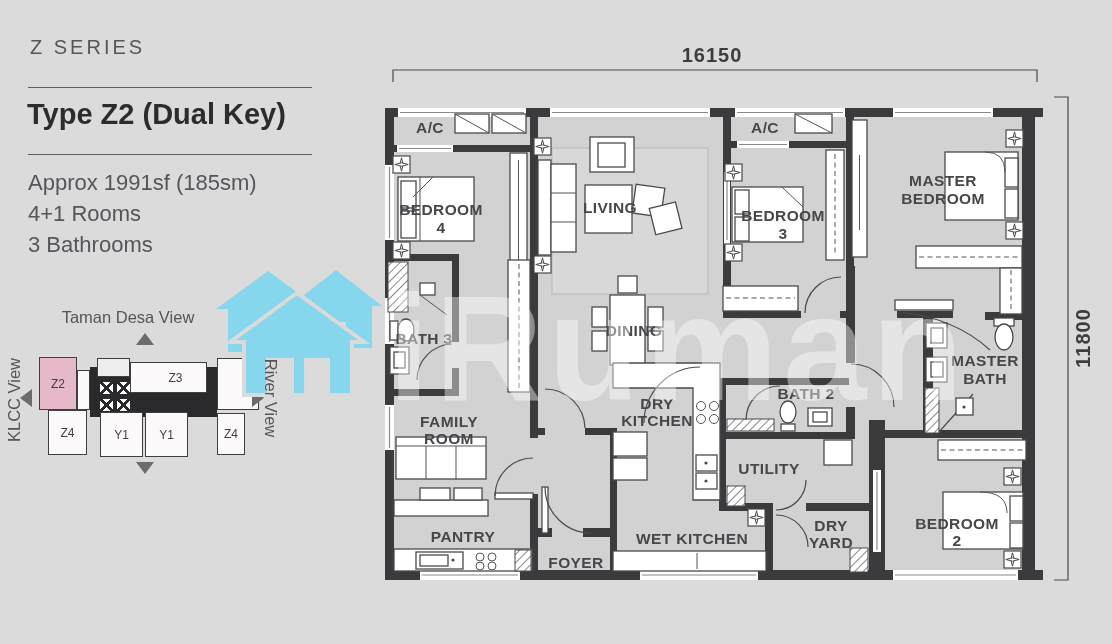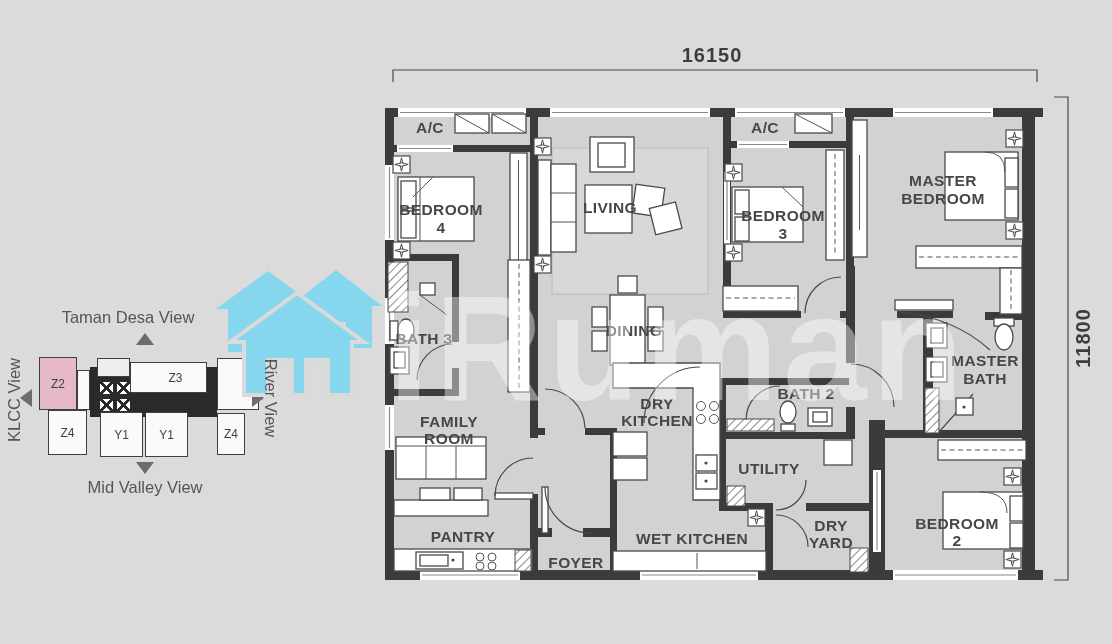--- a/index.html
+++ b/index.html
@@ -47,20 +47,29 @@
   .dim{font-family:"Liberation Sans",sans-serif;font-size:20px;font-weight:700;fill:#3d3d40;
        text-anchor:middle;letter-spacing:1px;}
   .wm-text{font-family:"Liberation Sans",sans-serif;font-size:150px;font-weight:700;fill:#ffffff;
            fill-opacity:.42;letter-spacing:5px;}
 </style>
 </head>
 <body>
 
 <div class="stage">
 
+  <aside class="sidebar">
+    <div class="series">Z SERIES</div>
+    <div class="rule r1"></div>
+    <h1 class="title">Type Z2 (Dual Key)</h1>
+    <div class="rule r2"></div>
+    <div class="spec s1">Approx 1991sf (185sm)</div>
+    <div class="spec s2">4+1 Rooms</div>
+    <div class="spec s3">3 Bathrooms</div>
+  </aside>
 
   <div class="keyplan">
     <div class="kp-label" style="left:38px;top:308px;width:180px;">Taman Desa View</div>
     <div class="arr arr-up" style="left:136px;top:333px;"></div>
 
     <div class="u" style="left:39px;top:357px;width:38px;height:53px;background:#e5b9ca;">
       <span>Z2</span>
       </div>
     <div class="u" style="left:77px;top:370px;width:13px;height:40px;"></div>
     <div class="corridor" style="left:90px;top:367px;width:127px;height:50px;"></div>
@@ -84,21 +93,20 @@
     <div class="u" style="left:145px;top:412px;width:43px;height:45px;">
       <span>Y1</span>
       </div>
     <div class="u" style="left:217px;top:413px;width:28px;height:42px;">
       <span>Z4</span>
       </div>
 
     <div class="arr arr-left" style="left:20px;top:389px;"></div>
     <div class="arr arr-right" style="left:252px;top:389px;"></div>
     <div class="arr arr-down" style="left:136px;top:462px;"></div>
-    <div class="kp-label" style="left:55px;top:478px;width:180px;">Mid Valley View</div>
     <div class="vview view-left">KLCC View</div>
   </div>
 
   <svg class="plan" width="1112" height="644" viewBox="0 0 1112 644">
     <defs>
       <pattern id="hat" patternUnits="userSpaceOnUse" width="6" height="6" patternTransform="rotate(45)">
         <rect width="6" height="6" fill="#ffffff"></rect>
           <line x1="0" y1="0" x2="0" y2="6" stroke="#55555a" stroke-width="1.4"></line>
       </pattern>
       <g id="cs">

